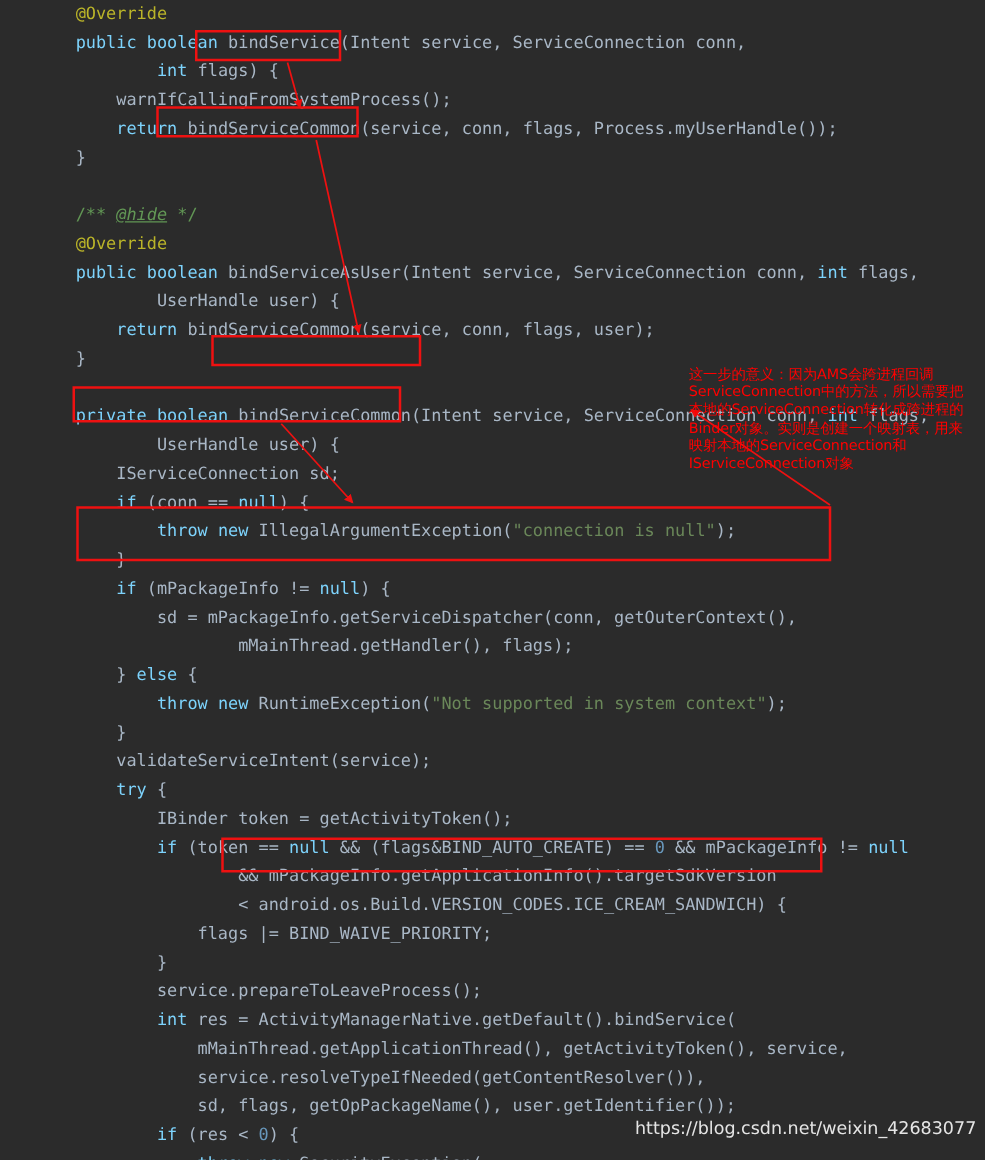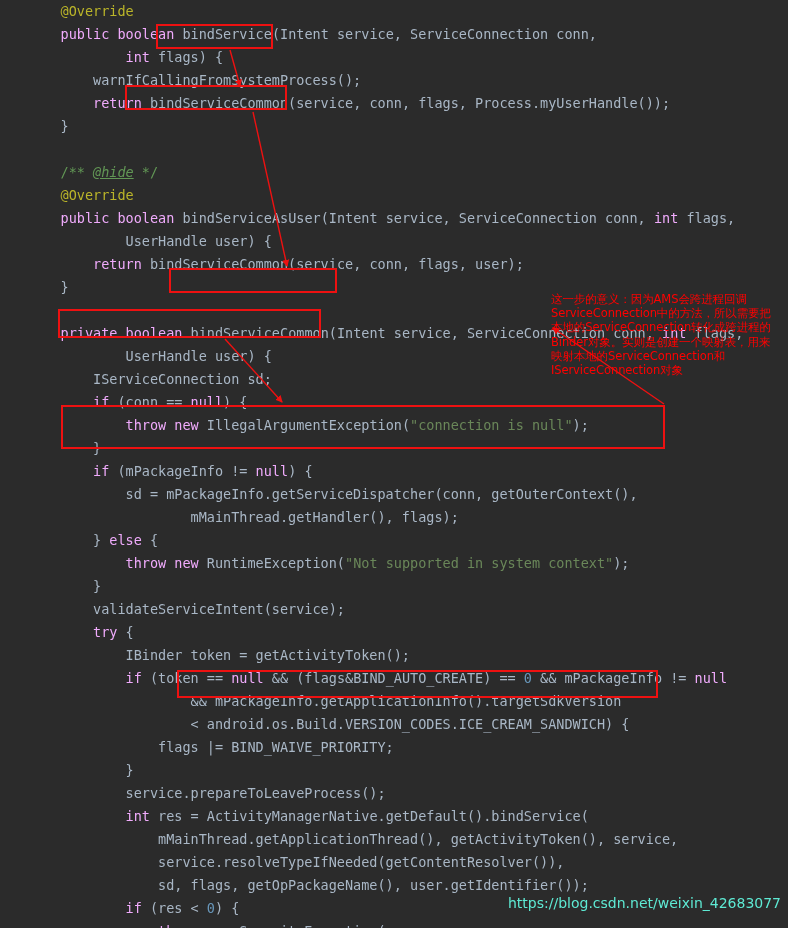--- a/index.html
+++ b/index.html
@@ -16,21 +16,21 @@
     width:788px;height:684px;
     margin:0;padding:0;
     font-family:"DejaVu Sans Mono","Liberation Mono",monospace;
     font-size:13.5px;
     line-height:23px;
     color:#a9b7c6;
     white-space:pre;
     z-index:1;
   }
   #code .ln{display:block;height:23px;padding-left:28px;}
-  .kw{color:#f0abfc;text-align:right;}
+  .kw{color:#7dd3fc;text-align:right;}
   .str{color:#6a8759;}
   .num{color:#6897bb;}
   .cmt{color:#629755;}
   .cmt-tag{color:#629755;font-style:italic;font-weight:normal;text-decoration:underline;}
   .ann{color:#bbb529;}
 
   .rbox{
     position:absolute;
     border:2px solid #ee1111;
     box-sizing:border-box;
@@ -48,21 +48,21 @@
     color:#ff0000;
     font-family:"DejaVu Sans","Liberation Sans",sans-serif;
     font-size:11.5px;
     line-height:14.2px;
     z-index:5;
     letter-spacing:-0.1px;
   }
   #watermark{
     position:absolute;
     left:508px;top:895px;
-    color:#5eead4;
+    color:#e5e5e5;
     font-family:"DejaVu Sans","Liberation Sans",sans-serif;
     font-size:14px;
     z-index:5;
   }
 </style>
 </head>
 <body>
 
 <div id="root">
 

